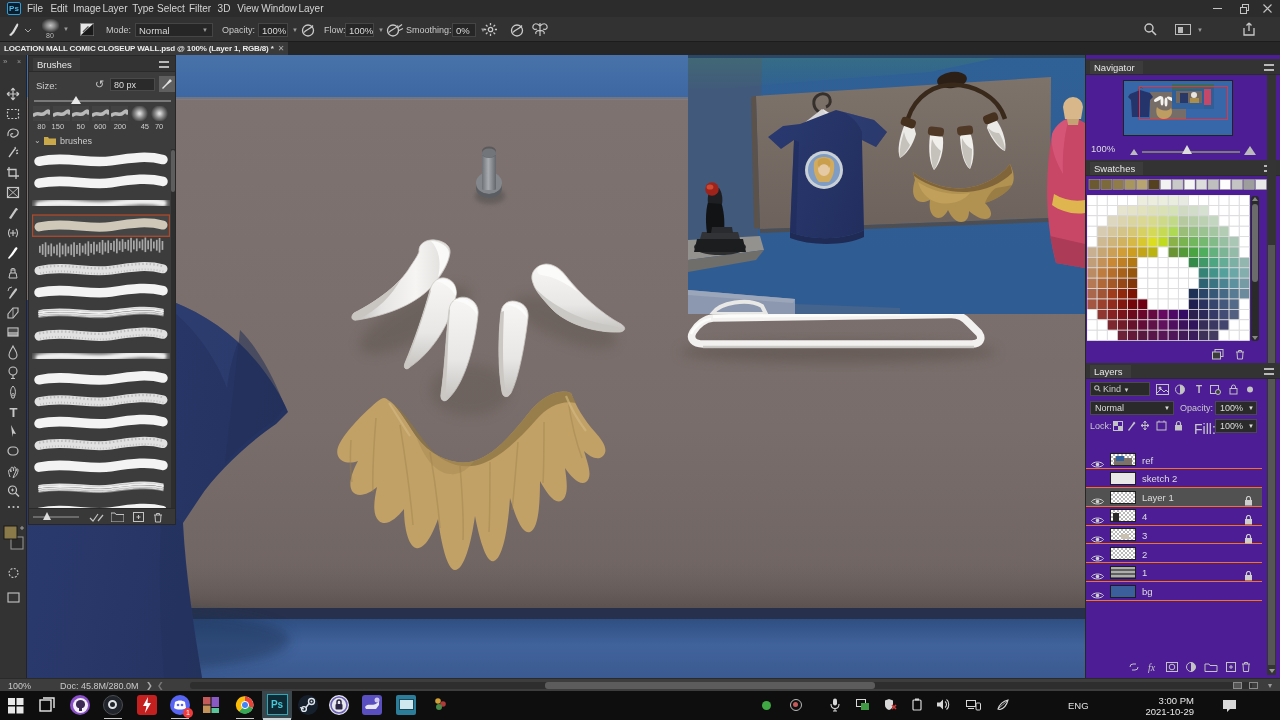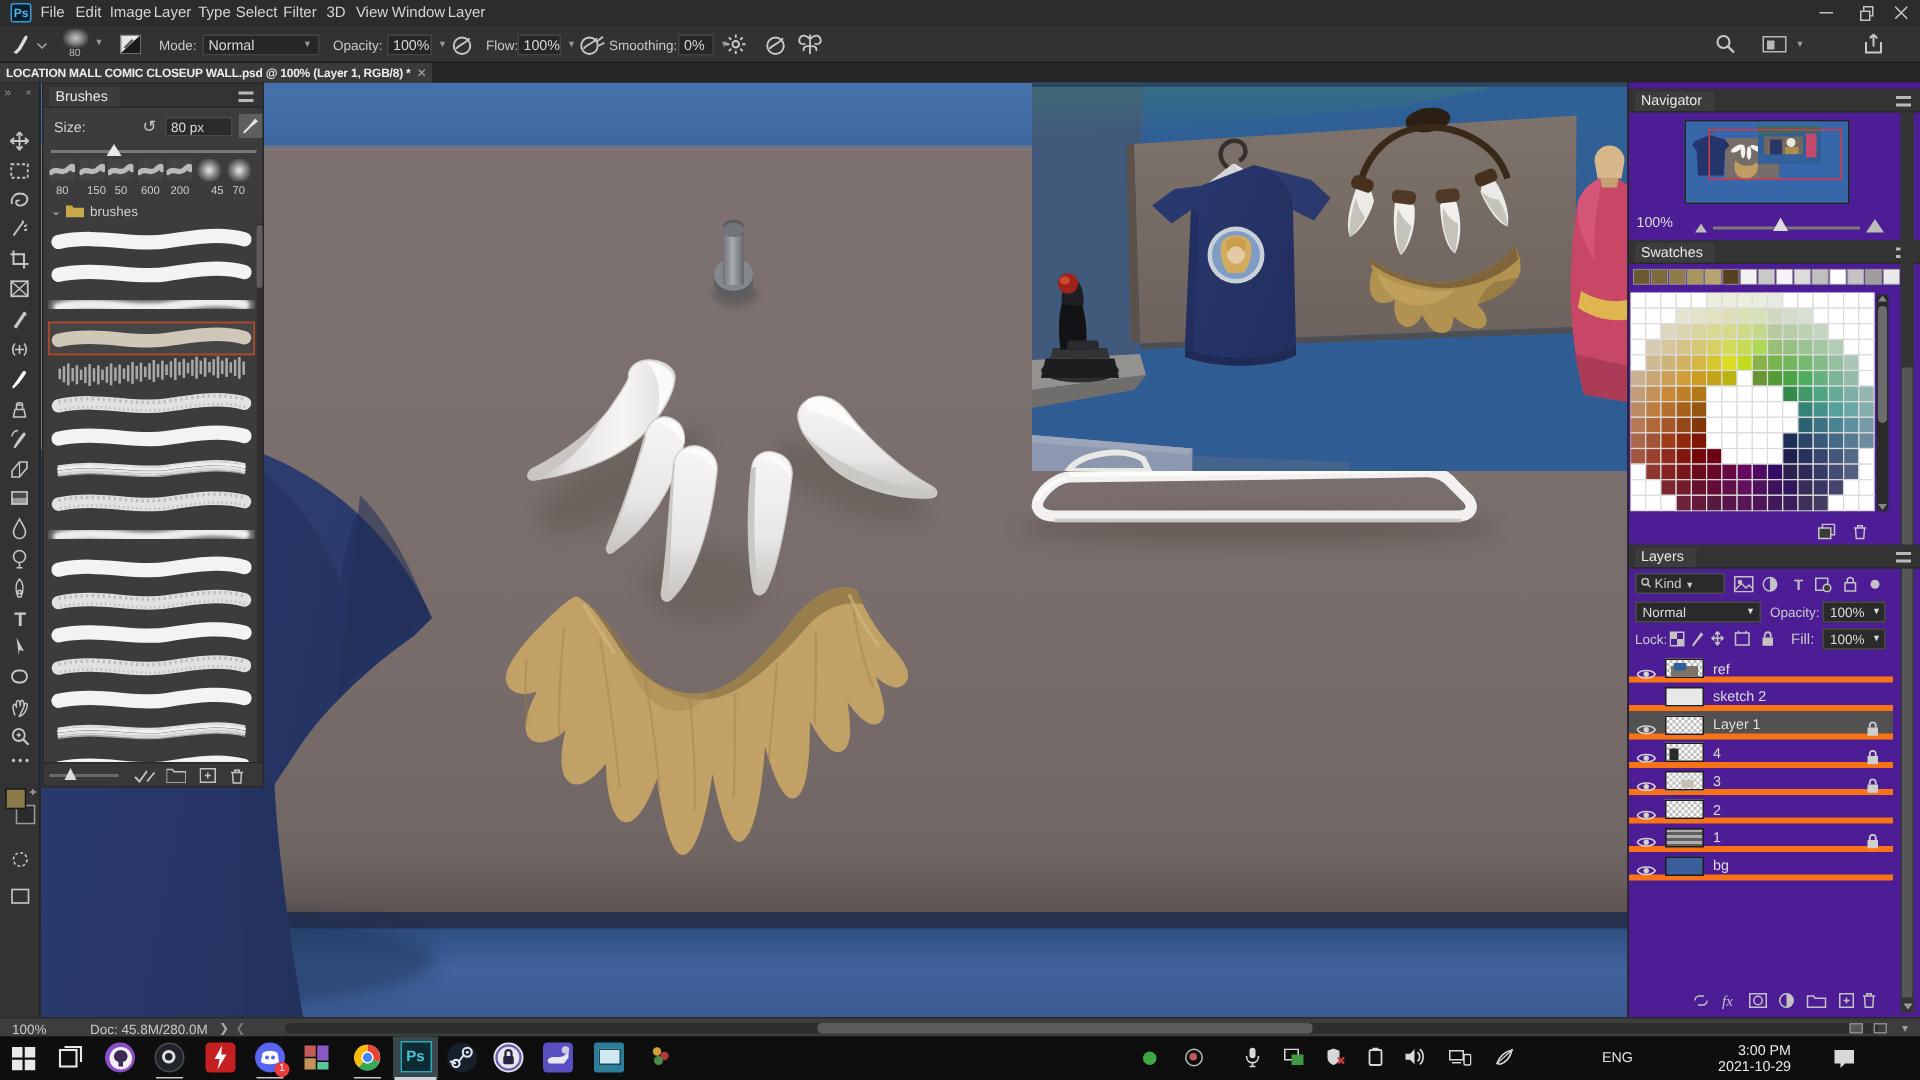--- a/index.html
+++ b/index.html
@@ -19,21 +19,21 @@
 #pip{position:absolute;left:661px;top:0px;width:397px;height:259px;}
 #tools{position:absolute;left:0;top:55px;width:27px;height:623px;background:#333333;border-right:1px solid #232323;}
 #brushes{position:absolute;left:28px;top:55px;width:148px;height:470px;background:#3c3c3c;border:1px solid #272727;font-size:9px;color:#cfcfcf;}
 #rightdock{position:absolute;left:1085px;top:55px;width:195px;height:623px;background:#4c1d95;border-left:1px solid #272727;color:#cfcfcf;}
 #statusbar{position:absolute;left:0;top:678px;width:1280px;height:13px;background:#3d3d3d;color:#c9c9c9;font-size:9px;border-top:1px solid #2a2a2a;}
 #taskbar{position:absolute;left:0;top:691px;width:1280px;height:29px;background:#0e0e0e;color:#e8e8e8;}
 .tbicon{position:absolute;top:4px;width:20px;height:20px;}
 .panel-h{position:absolute;left:0;width:100%;height:16px;background:#333333;border-bottom:1px solid #2a2a2a;}
 .panel-tab{position:absolute;left:4px;top:2px;font-size:9.5px;color:#e8e8e8;background:#3c3c3c;padding:1px 8px 1px 4px;}
 .hamb{position:absolute;right:6px;top:5px;width:10px;height:7px;border-top:2px solid #b9b9b9;border-bottom:2px solid #b9b9b9;}
-.lrow{position:absolute;left:0px;width:176px;height:18.8px;border-bottom:4px solid #f97316;}
+.lrow{position:absolute;left:0px;width:176px;height:18.8px;border-bottom:1px solid #f97316;margin-top:14px;}
 .lrow.sel{background:#515151;}
 .eyec{position:absolute;left:5px;top:4px;}
 .lthumb{position:absolute;left:24px;top:2.5px;width:26px;height:13px;border:1px solid #1e1e1e;overflow:hidden;}
 .lname{position:absolute;left:56px;top:4px;font-size:9.5px;color:#dedede;}
 .lockc{position:absolute;right:9px;top:4px;}
 </style></head>
 <body>
 <div id="root">
 <div id="menubar">
 <div id="pslogo">Ps</div>
@@ -415,21 +415,21 @@
 <div class="abs" style="left:42px;top:40px;width:0;height:0;border-left:5px solid transparent;border-right:5px solid transparent;border-bottom:8px solid #e8e8e8"></div>
 <svg class="abs" style="left:4.0px;top:50px" width="17" height="15" viewBox="0 0 17 15">
         <rect width="17" height="15" fill="#434343"></rect>
         <path d="M1,9 C5,5 8,11 12,7 S16,6 16,7" stroke="#b9b9b9" stroke-width="3.5" fill="none" stroke-linecap="round"></path>
       </svg>
       <div class="abs" style="left:3.0px;top:66px;width:19px;text-align:center;font-size:7.5px;color:#ccc">80</div>
       <svg class="abs" style="left:23.6px;top:50px" width="17" height="15" viewBox="0 0 17 15">
         <rect width="17" height="15" fill="#434343"></rect>
         <path d="M1,9 C5,5 8,11 12,7 S16,6 16,7" stroke="#b9b9b9" stroke-width="3.5" fill="none" stroke-linecap="round"></path>
       </svg>
-      <div class="abs" style="left:22.6px;top:66px;width:19px;text-align:right;font-size:7.5px;color:#ccc">150</div>
+      <div class="abs" style="left:22.6px;top:66px;width:19px;text-align:left;font-size:7.5px;color:#ccc">150</div>
       <svg class="abs" style="left:43.2px;top:50px" width="17" height="15" viewBox="0 0 17 15">
         <rect width="17" height="15" fill="#434343"></rect>
         <path d="M1,9 C5,5 8,11 12,7 S16,6 16,7" stroke="#b9b9b9" stroke-width="3.5" fill="none" stroke-linecap="round"></path>
       </svg>
       <div class="abs" style="left:42.2px;top:66px;width:19px;text-align:center;font-size:7.5px;color:#ccc">50</div>
       <svg class="abs" style="left:62.800000000000004px;top:50px" width="17" height="15" viewBox="0 0 17 15">
         <rect width="17" height="15" fill="#434343"></rect>
         <path d="M1,9 C5,5 8,11 12,7 S16,6 16,7" stroke="#b9b9b9" stroke-width="3.5" fill="none" stroke-linecap="round"></path>
       </svg>
       <div class="abs" style="left:61.800000000000004px;top:66px;width:19px;text-align:center;font-size:7.5px;color:#ccc">600</div>
@@ -889,21 +889,21 @@
 <svg class="abs" style="left:27px;top:365px" width="70" height="12" viewBox="0 0 70 12">
  <rect x="0.5" y="1.5" width="9" height="9" fill="none" stroke="#c3c3c3"></rect>
         <path d="M0.5,1.5 l4.5,0 l0,4.5 l-4.5,0 Z M5,6 l4.5,0 l0,4.5 l-4.5,0 Z" fill="#c3c3c3"></path>
  <path d="M15,10 L18,6 L21,1.5 L22.5,3 L19,7 L16,11 Z" fill="#c3c3c3"></path>
  <path d="M32,1 L32,10 M28,5.5 L36,5.5 M32,1 l-1.5,2 M32,1 l1.5,2 M32,10 l-1.5,-2 M32,10 l1.5,-2 M28,5.5 l2,-1.5 M28,5.5 l2,1.5 M36,5.5 l-2,-1.5 M36,5.5 l-2,1.5" stroke="#c3c3c3" stroke-width="1"></path>
  <rect x="44" y="2" width="9" height="8" fill="none" stroke="#c3c3c3"></rect>
         <path d="M46,2 L46,0.5 M51,2 L51,0.5" stroke="#c3c3c3"></path>
  <rect x="62" y="5" width="7" height="5.5" fill="#c3c3c3"></rect>
         <path d="M63.5,5 L63.5,3.5 A2,2 0 0 1 67.5,3.5 L67.5,5" fill="none" stroke="#c3c3c3" stroke-width="1.2"></path>
 </svg>
-<div class="abs" style="left:108px;top:366px;font-size:10px;color:#c9c9c9">Fill:</div>
+<div class="abs" style="left:108px;top:366px;font-size:14px;color:#c9c9c9">Fill:</div>
 <div class="abs" style="left:129px;top:364px;width:42px;height:14px;background:#2a2a2a;border:1px solid #4a4a4a;font-size:9px;color:#ddd;padding:1px 4px">100% <span style="position:absolute;right:2px;top:3px;font-size:6px">▼</span></div>
 <div class="lrow" style="top:381.5px">
         <span class="eyec"><svg width="13" height="9" viewBox="0 0 13 9">
             <path d="M0.5,4.5 C2.5,1.2 10.5,1.2 12.5,4.5 C10.5,7.8 2.5,7.8 0.5,4.5 Z" fill="none" stroke="#d2d2d2" stroke-width="1"></path>
             <circle cx="6.5" cy="4.5" r="1.8" fill="#d2d2d2"></circle>
           </svg></span>
         <span class="lthumb" style="background-image:linear-gradient(45deg,#b9b9b9 25%,transparent 25%,transparent 75%,#b9b9b9 75%),linear-gradient(45deg,#b9b9b9 25%,#ffffff 25%,#ffffff 75%,#b9b9b9 75%);background-size:4px 4px;background-position:0 0,2px 2px;background-color:#fff;">
           <span style="position:absolute;left:3px;top:4px;width:18px;height:8px;background:#7d726a"></span>
           <span style="position:absolute;left:5px;top:2px;width:8px;height:5px;background:#31619c"></span>
         </span>

